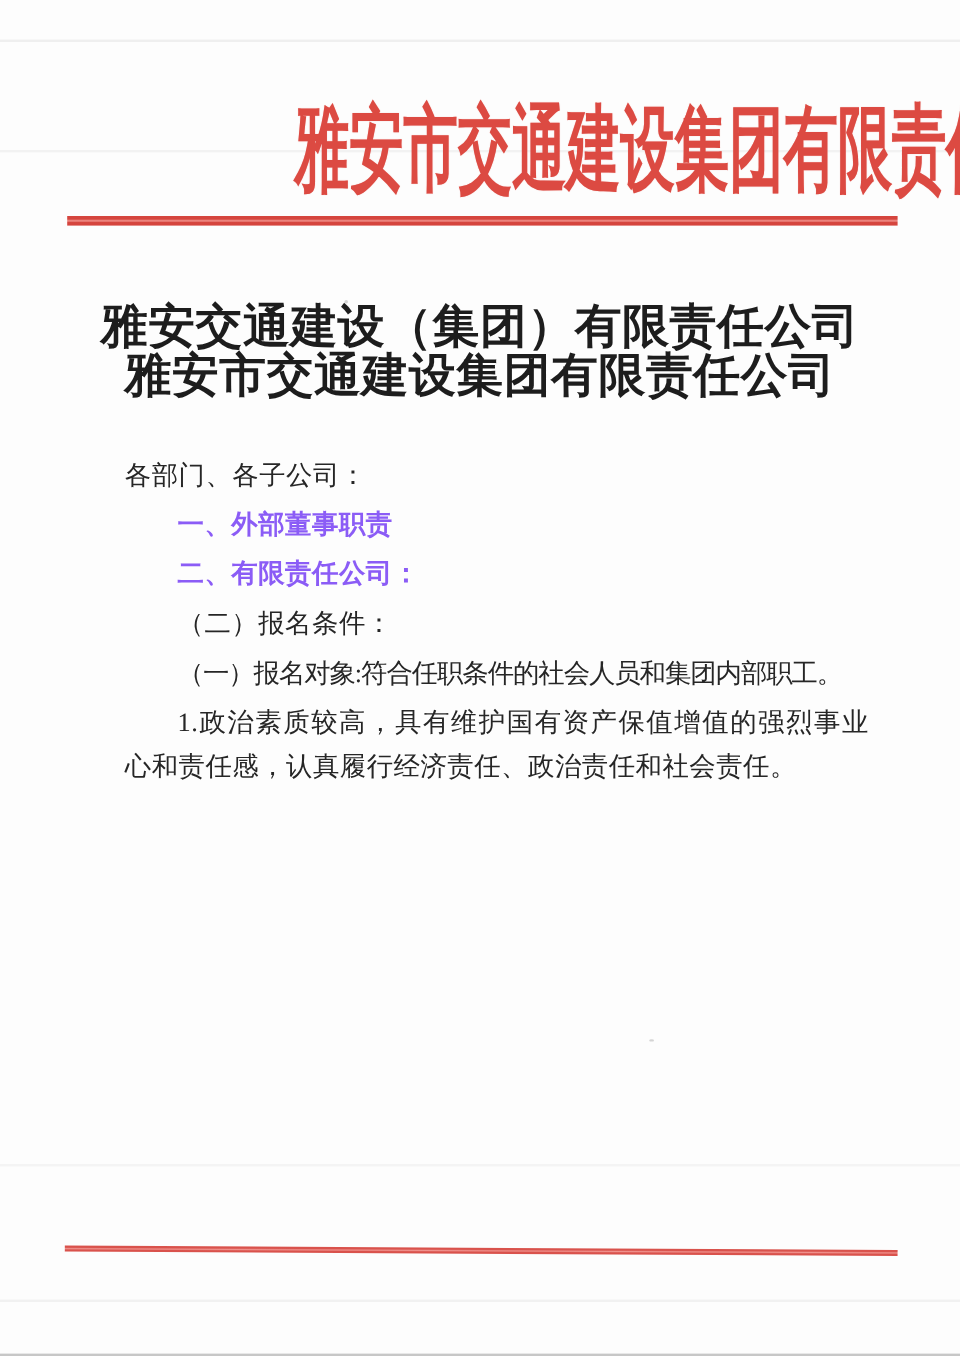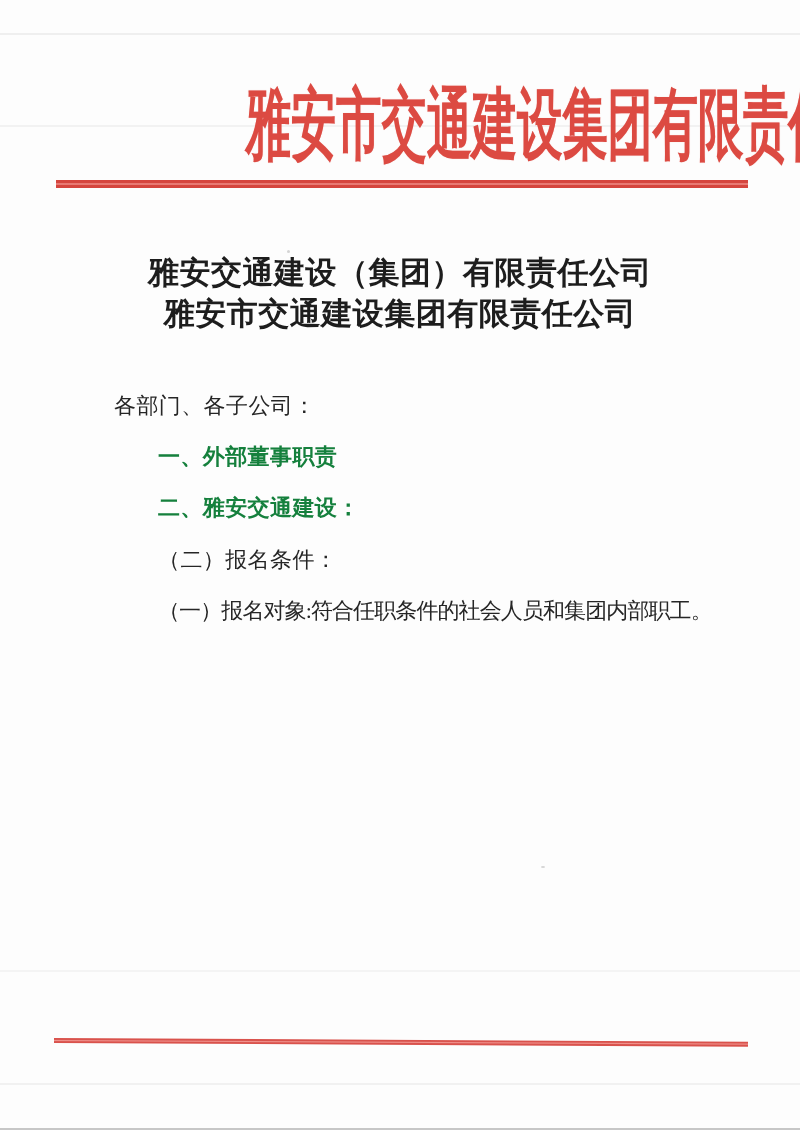--- a/index.html
+++ b/index.html
@@ -82,48 +82,48 @@
   
   .doc-title {
     position: absolute;
     top: 252px;
     left: 0;
     width: 100%;
     text-align: center;
     color: #1d1d1d;
     font-family: "Liberation Serif", serif;
     font-weight: 700;
-    font-size: 31px;
+    font-size: 39px;
     line-height: 41px;
     letter-spacing: 0.5px;
   }
 
   
   .body-block {
     position: absolute;
     top: 373px;
     left: 100px;
     width: 628px;
     font-size: 22px;
     line-height: 37.2px;
     letter-spacing: 0.4px;
     color: #262626;
     text-align: justify;
   }
   .body-block p {
-    margin: 14px;
+    margin: 4px;
     text-indent: 2em;
   }
   .body-block p.salutation {
     text-indent: 0;
   }
   .body-block p.heading {
     font-family: "Liberation Sans", sans-serif;
     font-weight: 700;
-    color: #15803d;
+    color: #8b5cf6;
   }
   .body-block p.gap3 { margin-top: 3px; }
   .body-block p.gap2 { margin-top: 2px; }
   .body-block p.tight { letter-spacing: -0.9px; }
 
   
   .footer-line {
     position: absolute;
     top: 1038px;
     left: 54px;
@@ -155,23 +155,24 @@
     <div class="title-line">雅安交通建设（集团）有限责任公司</div>
     <div class="title-line">雅安市交通建设集团有限责任公司</div>
   </div>
 
   <div class="speck p1"></div>
   <div class="speck p2"></div>
 
   <div class="body-block">
     <p class="salutation">各部门、各子公司：</p>
     <p class="heading gap3">一、外部董事职责</p>
-    <p class="heading">二、雅安交通建设：</p>
+    <p class="heading">二、有限责任公司：</p>
     <p class="para gap2">（二）报名条件：</p>
     <p class="para tight">（一）报名对象:符合任职条件的社会人员和集团内部职工。</p>
+    <p class="para">1.政治素质较高，具有维护国有资产保值增值的强烈事业心和责任感，认真履行经济责任、政治责任和社会责任。</p>
   </div>
 
   <div class="streak s3"></div>
 
   <div class="footer-line"></div>
 
   <div class="streak s4"></div>
   <div class="scan-edge"></div>
 
 </div>

